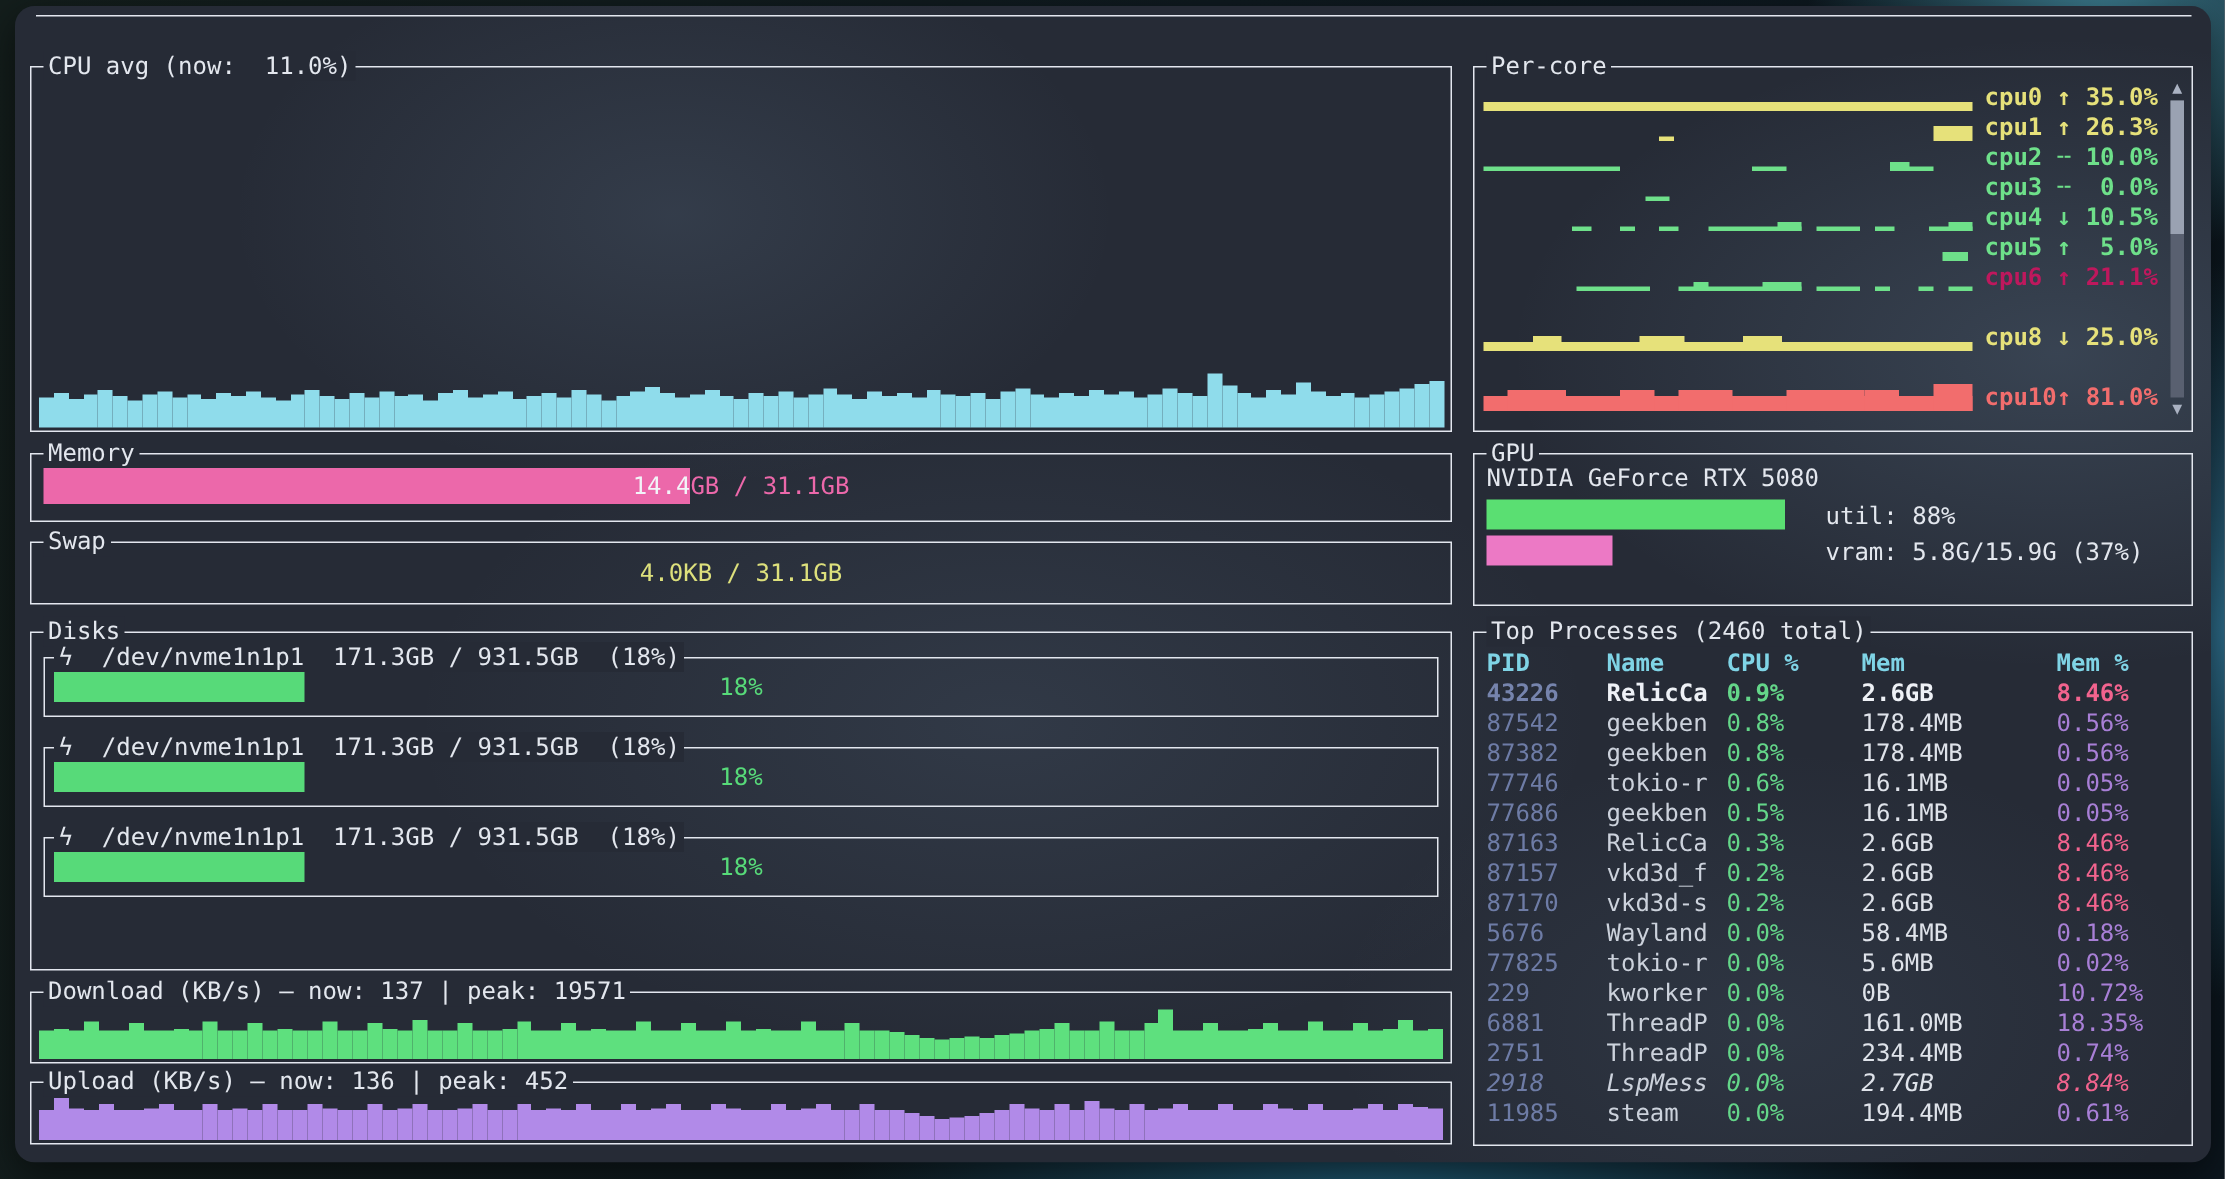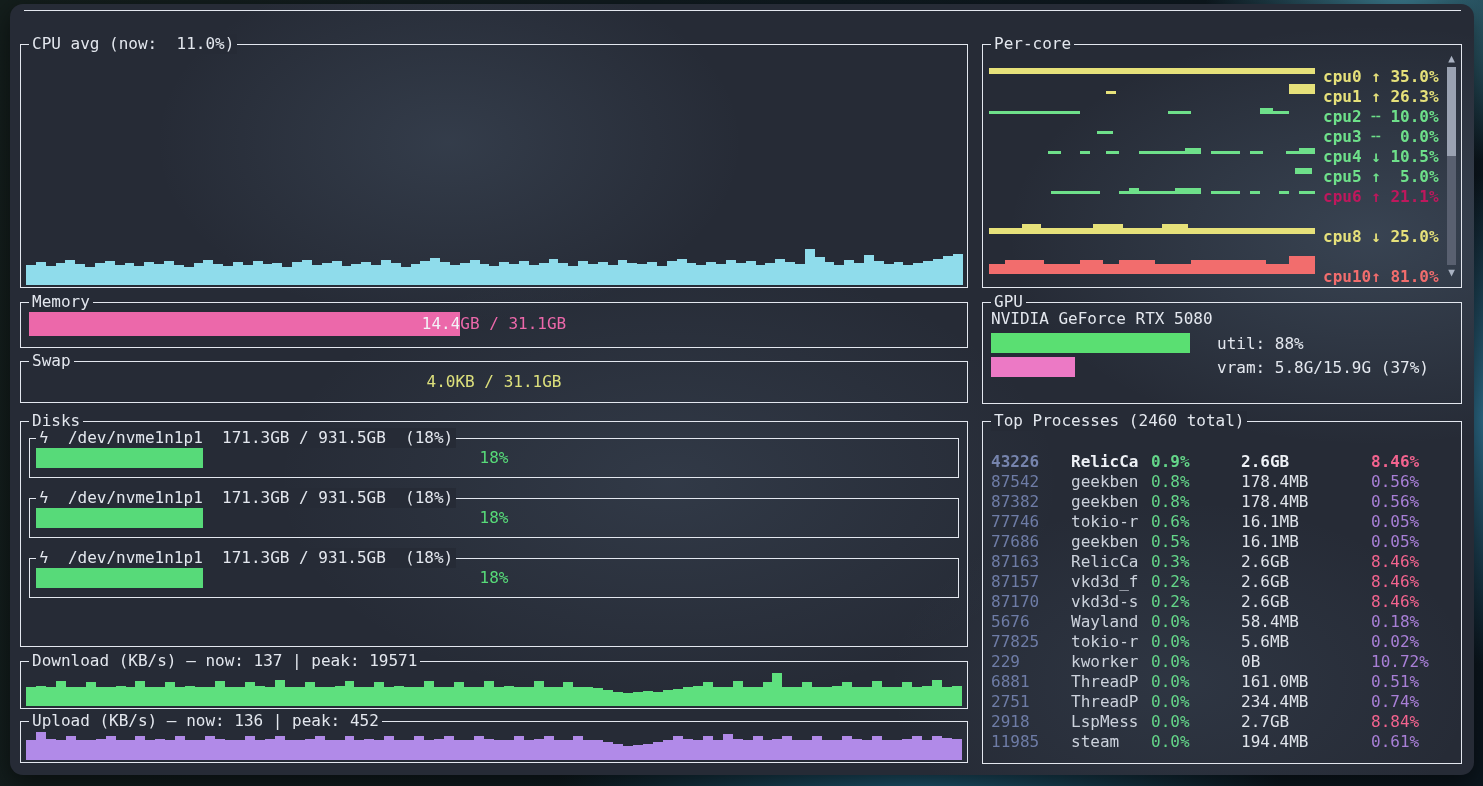--- a/index.html
+++ b/index.html
@@ -48,21 +48,21 @@
   
   .disk-item{position:absolute;left:8px;right:8px;height:38px;border:1px solid #e3e7ef;}
   .disk-title{position:absolute;top:-11px;left:6px;background:#262b36;padding:0 3px;white-space:pre;color:#e3e7ee;display:flex;}
   .disk-fill{position:absolute;left:6px;top:9px;height:20px;}
   .disk-label{position:absolute;inset:0;display:flex;align-items:center;justify-content:center;}
   
   #pc-rows{position:absolute;left:0;top:10px;right:0;bottom:0;}
   .pc-row{position:absolute;left:6px;height:20px;width:460px;}
   .pc-spark{position:absolute;left:0;top:0;width:326px;height:20px;}
   .pc-seg{position:absolute;bottom:1px;}
-  .pc-label{position:absolute;left:334px;top:12px;white-space:pre;font-weight:bold;}
+  .pc-label{position:absolute;left:334px;top:0;white-space:pre;font-weight:bold;}
   .sb{position:absolute;right:4px;top:8px;bottom:8px;width:11px;display:flex;flex-direction:column;align-items:center;}
   .sb-arrow{color:#aab2c2;font-size:11px;line-height:12px;height:12px;}
   .sb-track{flex:1;width:9px;background:#596070;position:relative;margin:2px 0;}
   .sb-thumb{position:absolute;left:0;top:0;width:9px;height:45%;background:#9aa2b2;}
   
   .gpu-name{position:absolute;left:8px;top:6px;white-space:pre;color:#e3e7ee;}
   .gpu-bar{position:absolute;left:8px;height:20px;}
   .gpu-text{position:absolute;left:234px;white-space:pre;color:#e3e7ee;}
   
   .proc-header{position:absolute;left:0;top:10px;right:0;height:20px;font-weight:bold;color:#7fd4e6;}
@@ -522,20 +522,27 @@
   <span class="ptitle">GPU</span>
   <div class="gpu-name">NVIDIA GeForce RTX 5080</div>
   <div class="gpu-bar" id="gpu-util-bar" style="top: 30px; width: 199px; background: rgb(90, 223, 114);"></div>
   <div class="gpu-text" style="top:31px">util: 88%</div>
   <div class="gpu-bar" id="gpu-vram-bar" style="top: 54px; width: 84px; background: rgb(236, 121, 197);"></div>
   <div class="gpu-text" style="top:55px">vram: 5.8G/15.9G (37%)</div>
 </div>
 
 <div class="panel" id="panel-proc">
   <span class="ptitle">Top Processes (2460 total)</span>
+  <div class="proc-header">
+    <span style="left:8px">PID</span>
+    <span style="left:88px">Name</span>
+    <span style="left:168px">CPU %</span>
+    <span style="left:258px">Mem</span>
+    <span style="left:388px">Mem %</span>
+  </div>
   <div id="proc-rows">
       <div class="proc-row hl" style="top: 0px;">
         <span class="c-pid">43226</span>
         <span class="c-name">RelicCa</span>
         <span class="c-cpu">0.9%</span>
         <span class="c-mem">2.6GB</span>
         <span class="c-mempct" style="color: rgb(242, 99, 142);">8.46%</span>
       </div>
       <div class="proc-row" style="top: 20px;">
         <span class="c-pid">87542</span>
@@ -605,30 +612,30 @@
         <span class="c-name">kworker</span>
         <span class="c-cpu">0.0%</span>
         <span class="c-mem">0B</span>
         <span class="c-mempct" style="color: rgb(168, 127, 214);">10.72%</span>
       </div>
       <div class="proc-row" style="top: 220px;">
         <span class="c-pid">6881</span>
         <span class="c-name">ThreadP</span>
         <span class="c-cpu">0.0%</span>
         <span class="c-mem">161.0MB</span>
-        <span class="c-mempct" style="color: rgb(168, 127, 214);">0.51%</span>
+        <span class="c-mempct" style="color: rgb(168, 127, 214);">18.35%</span>
       </div>
       <div class="proc-row" style="top: 240px;">
         <span class="c-pid">2751</span>
         <span class="c-name">ThreadP</span>
         <span class="c-cpu">0.0%</span>
         <span class="c-mem">234.4MB</span>
         <span class="c-mempct" style="color: rgb(168, 127, 214);">0.74%</span>
       </div>
-      <div class="proc-row" style="top: 260px;">
+      <div class="proc-row" style="top: 260px; font-style: italic;">
         <span class="c-pid">2918</span>
         <span class="c-name">LspMess</span>
         <span class="c-cpu">0.0%</span>
         <span class="c-mem">2.7GB</span>
         <span class="c-mempct" style="color: rgb(242, 99, 142);">8.84%</span>
       </div>
       <div class="proc-row" style="top: 280px;">
         <span class="c-pid">11985</span>
         <span class="c-name">steam</span>
         <span class="c-cpu">0.0%</span>

